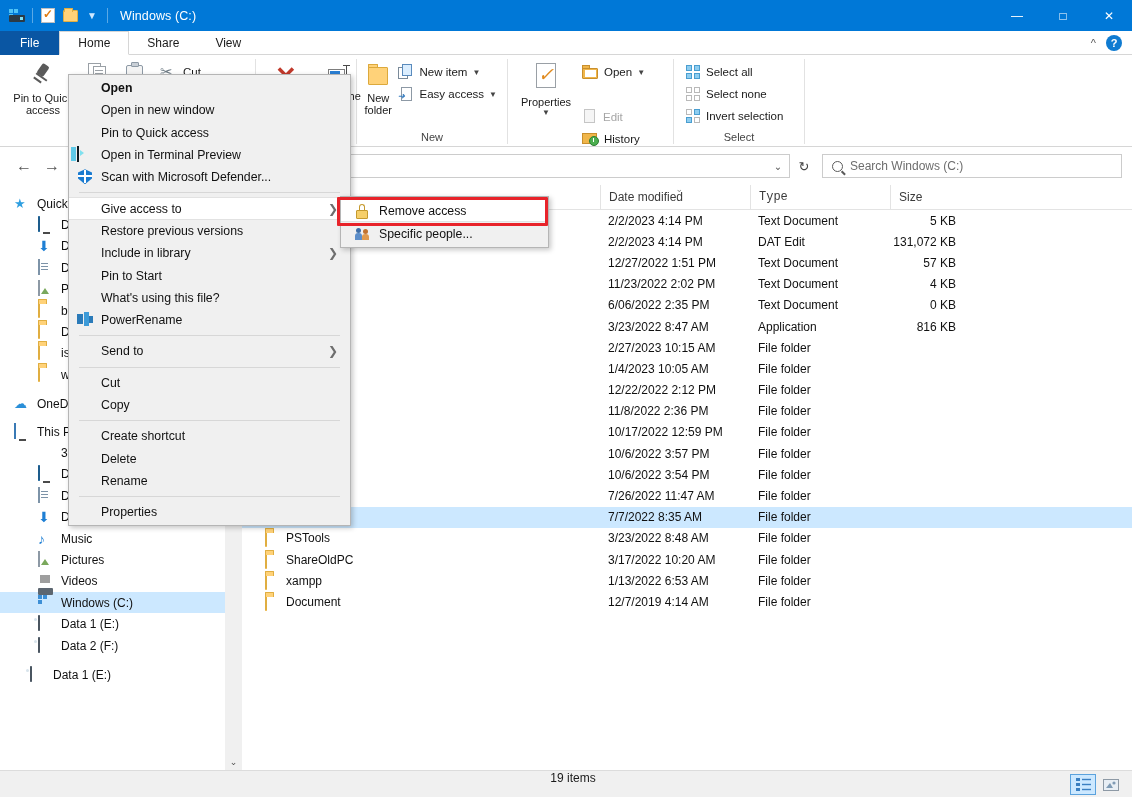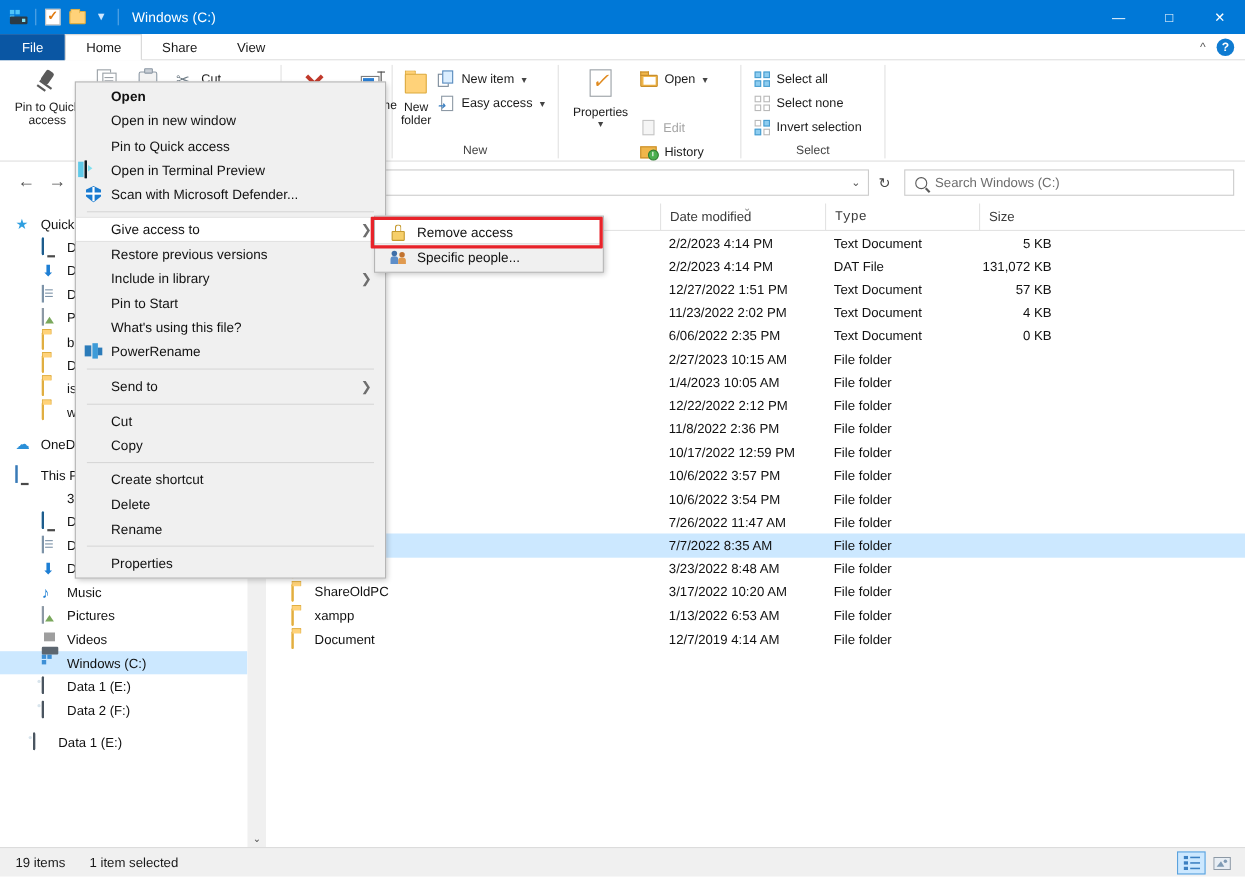--- a/index.html
+++ b/index.html
@@ -220,21 +220,21 @@
   .chk.hidden { border:none; background:transparent; }
   .fi { width:15px; height:12px; flex:0 0 15px; }
 
   .i-txt{width:12px;height:15px;background:#fff;border:1px solid #8d99a5;position:relative;}
   .i-txt:after{content:"";position:absolute;left:2px;top:3px;width:7px;height:1px;background:#8d99a5;box-shadow:0 3px 0 #8d99a5,0 6px 0 #8d99a5;}
   .i-dat{width:12px;height:15px;background:#fff;border:1px solid #b0b0b0;}
   .i-app{width:13px;height:13px;background:#5b9bd5;border:1px solid #2e6da4;border-radius:2px;}
 
   
   .statusbar { position:absolute; left:0; bottom:0; width:1132px; height:27px; background:#f0f0f0;
-    border-top:1px solid #dcdcdc; display:flex; align-items:center; padding-left:14px; gap:22px; font-size:12px; color:#1a1a1a;}
+    border-top:1px solid #dcdcdc; display:flex; align-items:center; padding-left:14px; gap:22px; font-size:12px; color:#1a1a1a;flex-direction:column;}
   .view-btns { position:absolute; right:8px; top:3px; display:flex; gap:2px; }
   .vbtn { width:26px; height:21px; display:flex; align-items:center; justify-content:center; }
   .vbtn.active { background:#cce8ff; border:1px solid #5ba2dd; }
 
   
   .ctxmenu {
     position:absolute; left:68px; top:74px; width:283px;
     background:#f0f0f0; border:1px solid #b5b5b5;
     box-shadow:2px 2px 5px rgba(0,0,0,.22);
     padding:2px 0; z-index:50;
@@ -630,21 +630,21 @@
           <div class="cell type">Text Document</div>
           <div class="cell size">5 KB</div>
         </div>
         <div class="row">
           <div class="cell name">
             <span class="chk hidden"></span>
             <span class="fi"><span class="i-dat"></span></span>
             <span>-test.dat</span>
           </div>
           <div class="cell date">2/2/2023 4:14 PM</div>
-          <div class="cell type">DAT File</div>
+          <div class="cell type">DAT Edit</div>
           <div class="cell size">131,072 KB</div>
         </div>
         <div class="row">
           <div class="cell name">
             <span class="chk hidden"></span>
             <span class="fi"><span class="i-txt"></span></span>
             <span></span>
           </div>
           <div class="cell date">12/27/2022 1:51 PM</div>
           <div class="cell type">Text Document</div>
@@ -662,20 +662,30 @@
         </div>
         <div class="row">
           <div class="cell name">
             <span class="chk hidden"></span>
             <span class="fi"><span class="i-txt"></span></span>
             <span>xt</span>
           </div>
           <div class="cell date">6/06/2022 2:35 PM</div>
           <div class="cell type">Text Document</div>
           <div class="cell size">0 KB</div>
+        </div>
+        <div class="row">
+          <div class="cell name">
+            <span class="chk hidden"></span>
+            <span class="fi"><span class="i-app"></span></span>
+            <span>e</span>
+          </div>
+          <div class="cell date">3/23/2022 8:47 AM</div>
+          <div class="cell type">Application</div>
+          <div class="cell size">816 KB</div>
         </div>
         <div class="row">
           <div class="cell name">
             <span class="chk hidden"></span>
             <span class="fi"><span class="i-fold"></span></span>
             <span></span>
           </div>
           <div class="cell date">2/27/2023 10:15 AM</div>
           <div class="cell type">File folder</div>
           <div class="cell size"></div>

